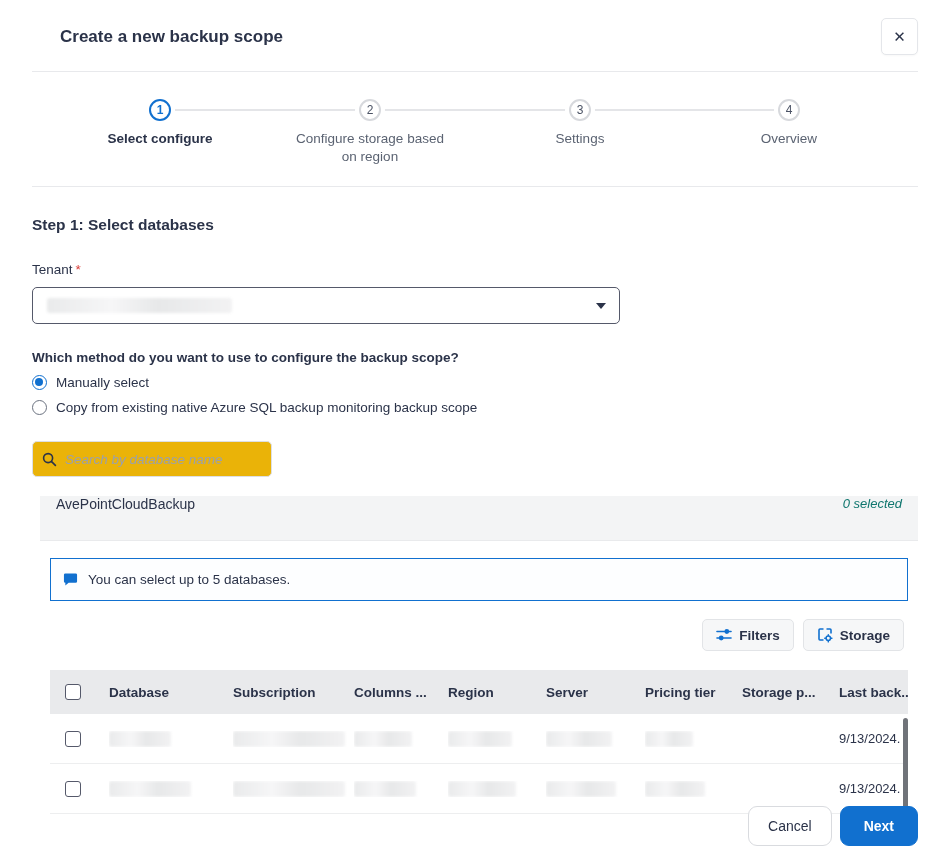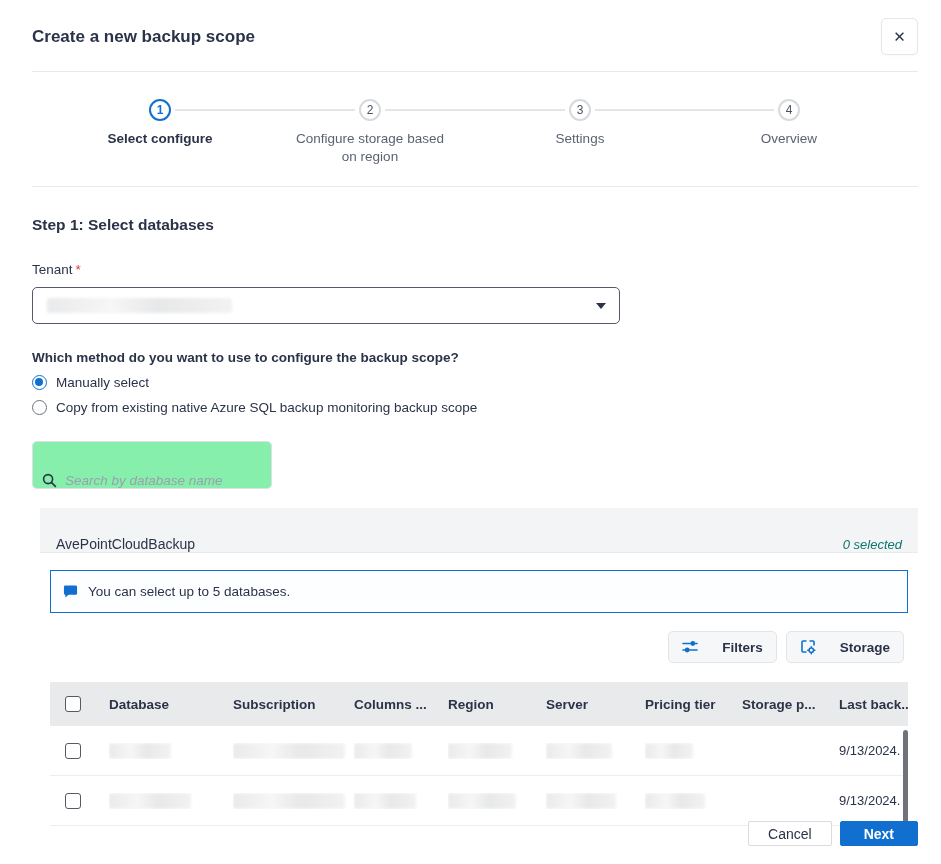--- a/index.html
+++ b/index.html
@@ -1,21 +1,21 @@
 <!DOCTYPE html>
 <html><head>
 <meta charset="utf-8">
 <style>
   * { box-sizing: border-box; margin: 0; padding: 0; }
   html, body { width: 941px; height: 864px; background: #fff; }
   body { font-family: "Liberation Sans", sans-serif; color: #2B3349; position: relative; overflow: hidden; }
 
   
   .modal-header { display: flex; justify-content: space-between; align-items: flex-start; padding: 18px 23px 0 32px; }
-  .modal-title { font-size: 17px; font-weight: bold; padding-top: 9px; }
+  .modal-title { font-size: 17px; font-weight: bold; padding-top: 9px; margin-left: 28px; }
   .close-btn { width: 37px; height: 37px; border: 1px solid #E4E6EA; border-radius: 5px; background: #fff; display: flex; align-items: center; justify-content: center; font-size: 15px; color: #2B3349; cursor: pointer; box-shadow: 0 1px 2px rgba(0,0,0,0.03); }
   .divider { height: 1px; background: #E8E9EC; margin-left: 32px; margin-right: 23px; }
   .divider-1 { margin-top: 16px; }
   .divider-2 { margin-top: 0; }
 
   
   .stepper { position: relative; height: 114px; }
   .step-line { position: absolute; top: 37px; height: 2px; background: #E4E5E8; }
   .step { position: absolute; top: 27px; width: 200px; text-align: center; }
   .step-circle { width: 22px; height: 22px; border-radius: 50%; border: 2px solid #D7D9DD; background: #fff; color: #4A5264; font-size: 12px; display: flex; align-items: center; justify-content: center; margin: 0 auto; position: relative; z-index: 2; box-shadow: 0 0 0 4px #fff; }
@@ -33,53 +33,53 @@
   .redacted { background: linear-gradient(90deg, #E9EAEB 0%, #F6F6F7 35%, #E7E8E9 60%, #F2F2F3 100%); border-radius: 3px; filter: blur(1.5px); }
   .tenant-redacted { width: 185px; height: 15px; }
 
   .method-question { margin: 26px 0 0 32px; font-size: 13.5px; font-weight: bold; }
   .radio-row { margin: 10px 0 0 32px; display: flex; align-items: center; font-size: 13.5px; cursor: pointer; }
   .radio-circle { width: 15px; height: 15px; border-radius: 50%; border: 1.5px solid #6B7280; margin-right: 9px; flex: 0 0 auto; position: relative; background: #fff; }
   .radio-circle.checked { border-color: #1170CF; }
   .radio-circle.checked::after { content: ""; position: absolute; left: 2px; top: 2px; width: 8px; height: 8px; border-radius: 50%; background: #1170CF; }
 
   
-  .search-box { margin: 26px 0 0 32px; width: 240px; height: 48px; border: 1px solid #DDDFE3; border-radius: 5px; display: flex; align-items: flex-end; padding: 0 9px; background: #86efac; }
+  .search-box { margin: 26px 0 0 32px; width: 240px; height: 36px; border: 1px solid #DDDFE3; border-radius: 5px; display: flex; align-items: center; padding: 0 9px; background: #eab308; }
   .search-box svg { flex: 0 0 auto; }
   .search-input { border: none; outline: none; width: 100%; margin-left: 8px; font-size: 13.5px; font-family: "Liberation Sans", sans-serif; color: #2B3349; background: transparent; }
   .search-input::placeholder { color: #9AA0AC; font-style: italic; }
 
   
   .panel { margin: 19px 23px 0 40px; }
-  .panel-header { height: 45px; background: #F3F4F5; display: flex; align-items: flex-end; justify-content: space-between; padding: 0 16px; border-bottom: 1px solid #E9EAEC; }
+  .panel-header { height: 45px; background: #F3F4F5; display: flex; align-items: flex-start; justify-content: space-between; padding: 0 16px; border-bottom: 1px solid #E9EAEC; }
   .panel-title { font-size: 14px; }
   .selected-count { font-size: 13px; font-style: italic; color: #0f766e; }
   .panel-body { padding: 17px 10px 0 10px; }
 
   .info-banner { border: 1px solid #1170CF; border-radius: 0; background: #FDFEFF; height: 43px; display: flex; align-items: center; padding: 0 12px; }
   .info-banner-text { font-size: 13.5px; margin-left: 10px; }
 
   .table-toolbar { margin-top: 18px; display: flex; justify-content: flex-end; gap: 9px; padding-right: 4px; }
-  .tool-btn { height: 32px; display: flex; align-items: center; gap: 24px; padding: 0 13px; background: #F6F7F8; border: 1px solid #E2E4E7; border-radius: 5px; font-size: 13.5px; font-weight: bold; color: #2B3349; cursor: pointer; font-family: "Liberation Sans", sans-serif; }
+  .tool-btn { height: 32px; display: flex; align-items: center; gap: 7px; padding: 0 13px; background: #F6F7F8; border: 1px solid #E2E4E7; border-radius: 5px; font-size: 13.5px; font-weight: bold; color: #2B3349; cursor: pointer; font-family: "Liberation Sans", sans-serif; }
 
   
   .db-table { margin-top: 19px; position: relative; }
   .t-row { display: grid; grid-template-columns: 59px 124px 121px 94px 98px 99px 97px 97px 1fr; align-items: center; }
   .t-head { background: #E9EAEC; height: 44px; font-size: 13.5px; font-weight: bold; }
   .t-body-row { height: 50px; border-bottom: 1px solid #EDEEEF; font-size: 13px; }
   .t-body-row:last-child { border-bottom: none; }
   .t-cell { overflow: hidden; white-space: nowrap; padding-right: 8px; }
   .t-cell-check { padding-left: 15px; }
   .checkbox { width: 16px; height: 16px; border: 1.5px solid #55596A; border-radius: 3px; background: #fff; cursor: pointer; }
   .cell-redacted { height: 16px; }
   .t-scrollbar { position: absolute; right: 0px; top: 48px; width: 5px; height: 104px; background: #707379; border-radius: 3px; }
 
   
   .modal-footer { position: absolute; right: 23px; bottom: 18px; display: flex; gap: 8px; }
-  .btn { height: 25px; border-radius: 2px; font-size: 14px; font-family: "Liberation Sans", sans-serif; cursor: pointer; padding: 0 19px; }
+  .btn { height: 40px; border-radius: 9px; font-size: 14px; font-family: "Liberation Sans", sans-serif; cursor: pointer; padding: 0 19px; }
   .btn-cancel { background: #fff; border: 1px solid #D9DBDF; color: #2B3349; }
   .btn-next { background: #1170CF; border: 1px solid #1170CF; color: #fff; font-weight: bold; padding: 0 23px; }
 </style>
 </head>
 <body>
 
 <div class="modal-header">
   <div class="modal-title">Create a new backup scope</div>
   <button class="close-btn">
     <span>✕</span>

